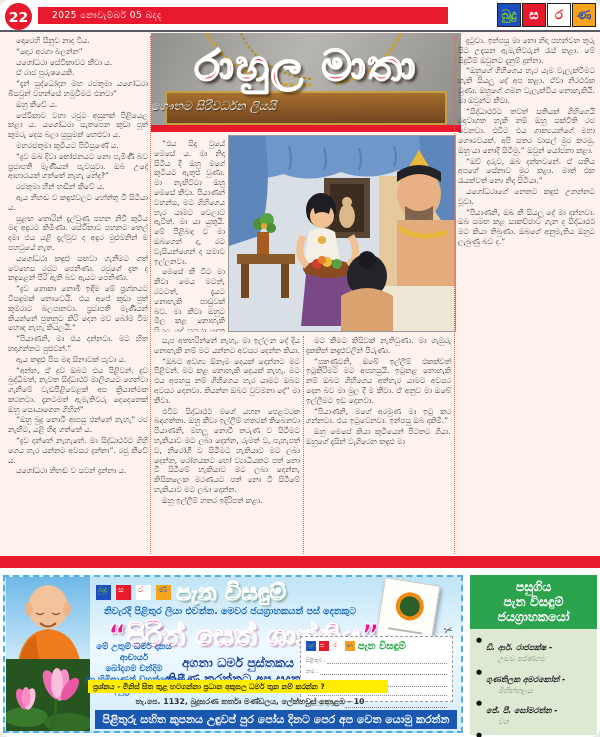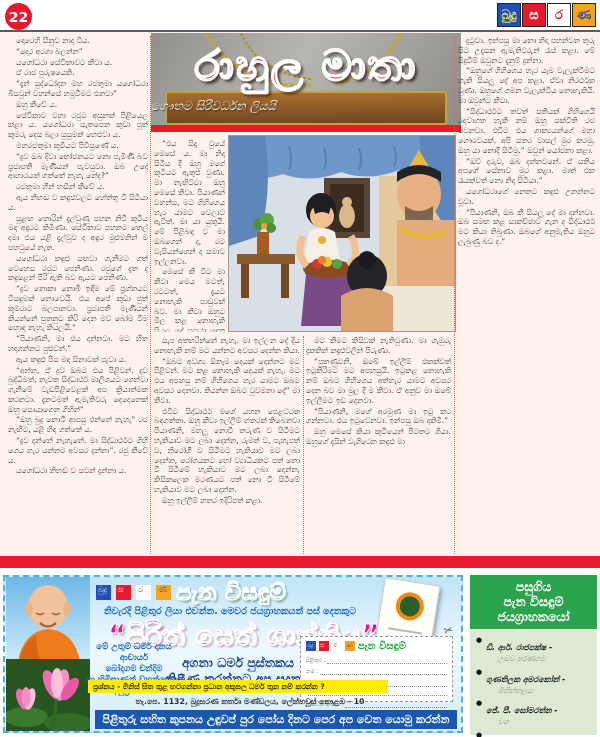--- a/index.html
+++ b/index.html
@@ -1,29 +1,29 @@
 <!DOCTYPE html>
 <html><head>
 <meta charset="utf-8">
 <style>
   * { margin:0; padding:0; box-sizing:border-box; }
   html,body { background:#e9e9e9; }
   body { font-family:"DejaVu Sans","Liberation Sans",sans-serif; }
-  .page { position:relative; width:600px; height:737px; background:#ffffff; margin:0 auto; overflow:hidden; }
+  .page { position:relative; width:600px; height:737px; background:#ffffff; margin:0 auto; overflow:hidden;border-radius:9px; }
 
   
   .pagenum { position:absolute; left:5px; top:3px; width:27px; height:27px; border-radius:50%;
              background:#e8192c; color:#fff; font-weight:bold; font-size:14px;
              display:flex; align-items:center; justify-content:center; }
   .datebar { position:absolute; left:38px; top:7px; width:410px; height:17px; background:#e8192c;
              color:#fff; font-size:9px; display:flex; align-items:center; padding-left:14px; letter-spacing:.5px; }
   .masthead { position:absolute; right:4px; top:3px; display:flex; gap:1px; }
   .masthead .tile { height:24px; min-width:24px; padding:0 3px; display:flex; align-items:center; justify-content:center;
                     font-weight:bold; font-size:13px; border:1px solid #222; }
-  .tile.t0 { background:#1d4fc0; color:#fde047; }
+  .tile.t0 { background:#1d4fc0; color:#84cc16; }
   .tile.t1 { background:#e8192c; color:#fff; }
   .tile.t2 { background:#ffffff; color:#e8192c; }
   .tile.t3 { background:#f6a21b; color:#1d4fc0; }
   .headrule { position:absolute; left:0; top:30px; width:600px; height:2px; background:#5a5a66; }
 
   
   .article-bg { position:absolute; left:0; top:32px; width:600px; height:524px; background:#fdf2ec; }
   .vsep { position:absolute; width:0; border-left:1px dotted #e06055; }
   .redbar { position:absolute; left:0; top:556px; width:600px; height:12px; background:#e8192c; }
 
@@ -105,20 +105,21 @@
   .winner .bullet { font-size:7px; margin:1px 4px 0 0; color:#111; }
   .winner .wname { font-size:8px; font-weight:bold; font-style:italic; color:#1c1c1c; line-height:9.5px; }
   .winner .wplace { font-size:7.4px; font-style:italic; color:#8a8a8a; line-height:9px; padding-left:12px; }
 </style>
 </head>
 <body>
 
 <div class="page">
 
   <div class="pagenum">22</div>
+  <div class="datebar">2025 නොවැම්බර් 05 බදද</div>
   <div class="masthead">
     <span class="tile t0">බුදු</span>
     <span class="tile t1">ස</span>
     <span class="tile t2">ර</span>
     <span class="tile t3">ණ</span>
   </div>
   <div class="headrule"></div>
 
   <div class="article-bg"></div>
 

